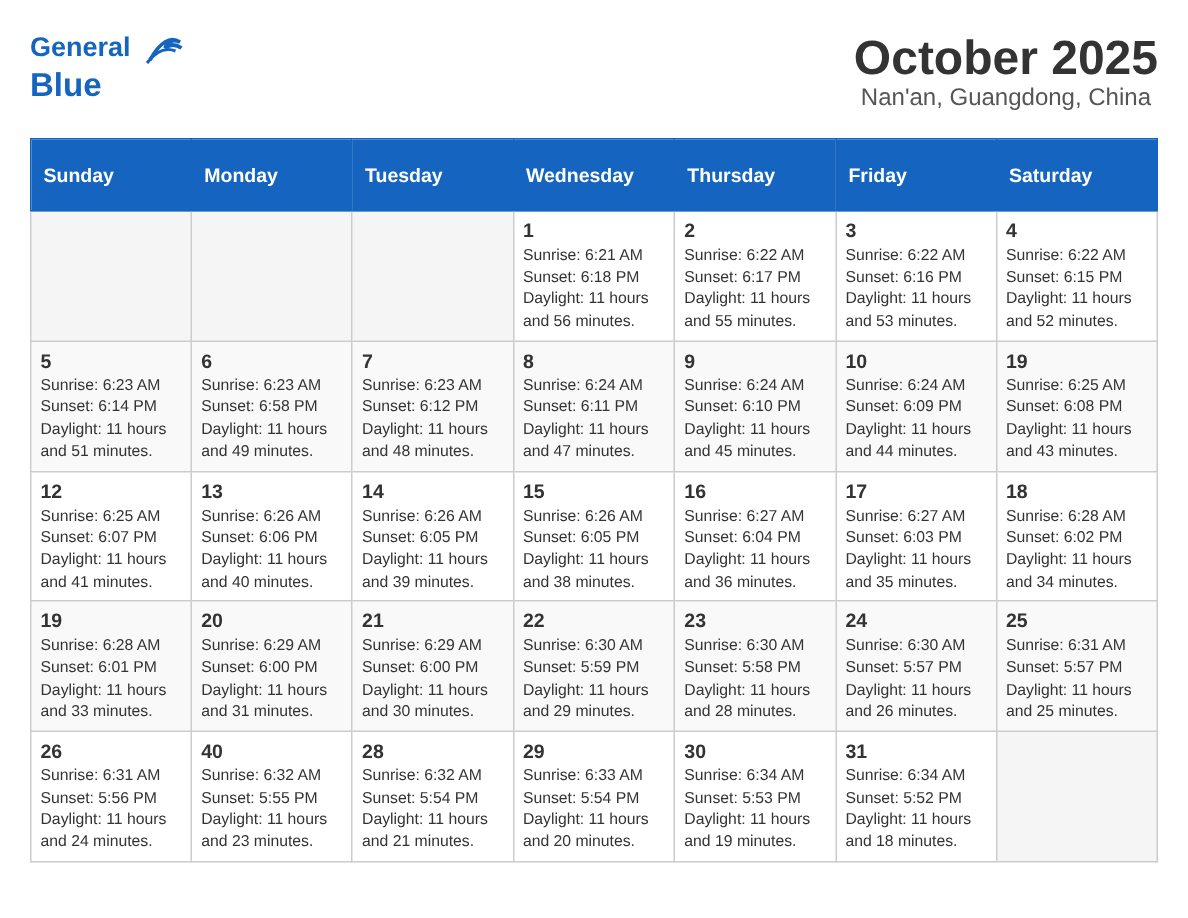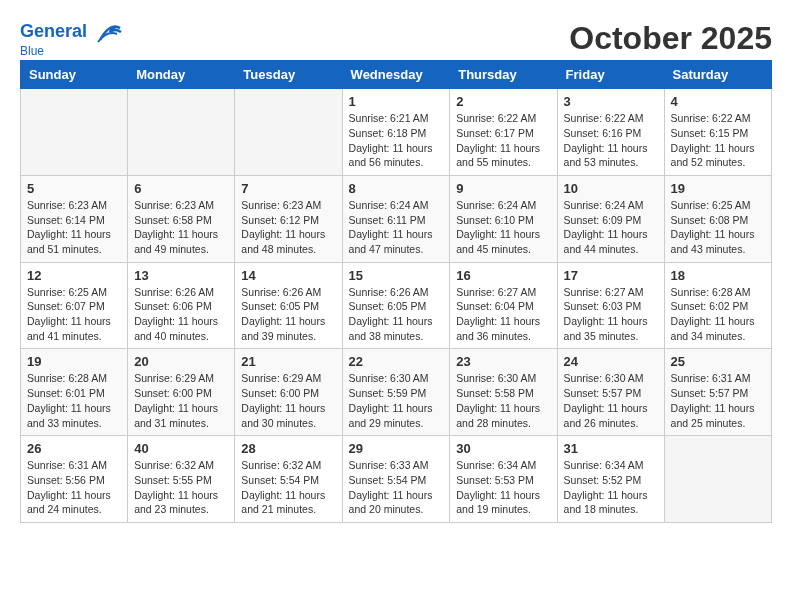--- a/index.html
+++ b/index.html
@@ -7,21 +7,21 @@
       font-family: Arial, sans-serif;
       background: #fff;
       width: 792px;
       min-height: 612px;
       padding: 20px;
     }
     .header {
       display: flex;
       justify-content: space-between;
       align-items: flex-start;
-      margin-bottom: 2px;
+      margin-bottom: 17px;
     }
     .logo {
       display: flex;
       align-items: center;
       gap: 0;
     }
     .logo-text {
       font-size: 18px;
       font-weight: bold;
       color: #333;
@@ -49,21 +49,21 @@
     }
     .calendar {
       width: 100%;
       border-collapse: collapse;
       border: 1px solid #ccc;
     }
     .calendar th {
       background-color: #1565c0;
       color: #fff;
       text-align: left;
-      padding: 6px 8px;
+      padding: 16px 8px;
       font-size: 13px;
       border: 1px solid #1565c0;
     }
     .calendar td {
       vertical-align: top;
       border: 1px solid #ccc;
       padding: 5px 6px;
       width: 108px;
       min-height: 90px;
       background: #fff;
@@ -93,25 +93,26 @@
 <div class="header">
   <div class="logo">
     <div>
       <div class="logo-text">
         <span>General</span>
         <svg class="logo-icon" viewBox="0 0 30 25" xmlns="http://www.w3.org/2000/svg" style="display:inline-block;vertical-align:middle;margin-left:3px;">
           <path d="M5 20 Q15 2 25 8 Q18 5 15 12 Q20 8 26 12" stroke="#1565c0" stroke-width="2.5" fill="none"></path>
           <path d="M3 22 Q12 10 22 14" stroke="#1565c0" stroke-width="2" fill="none"></path>
         </svg>
       </div>
-      <div class="logo-text" style="color:#1565c0;font-size:12px;font-weight:normal;">Blue</div>
+      <div class="logo-text" style="color:#1565c0;font-size:22px;font-weight:bold;">Blue</div>
     </div>
   </div>
   <div class="title-block">
     <div class="month-title">October 2025</div>
+    <div class="location-title">Nan'an, Guangdong, China</div>
   </div>
 </div>
 
 <table class="calendar">
   <thead>
     <tr>
     <th>Sunday</th>
         <th>Monday</th>
         <th>Tuesday</th>
         <th>Wednesday</th>

